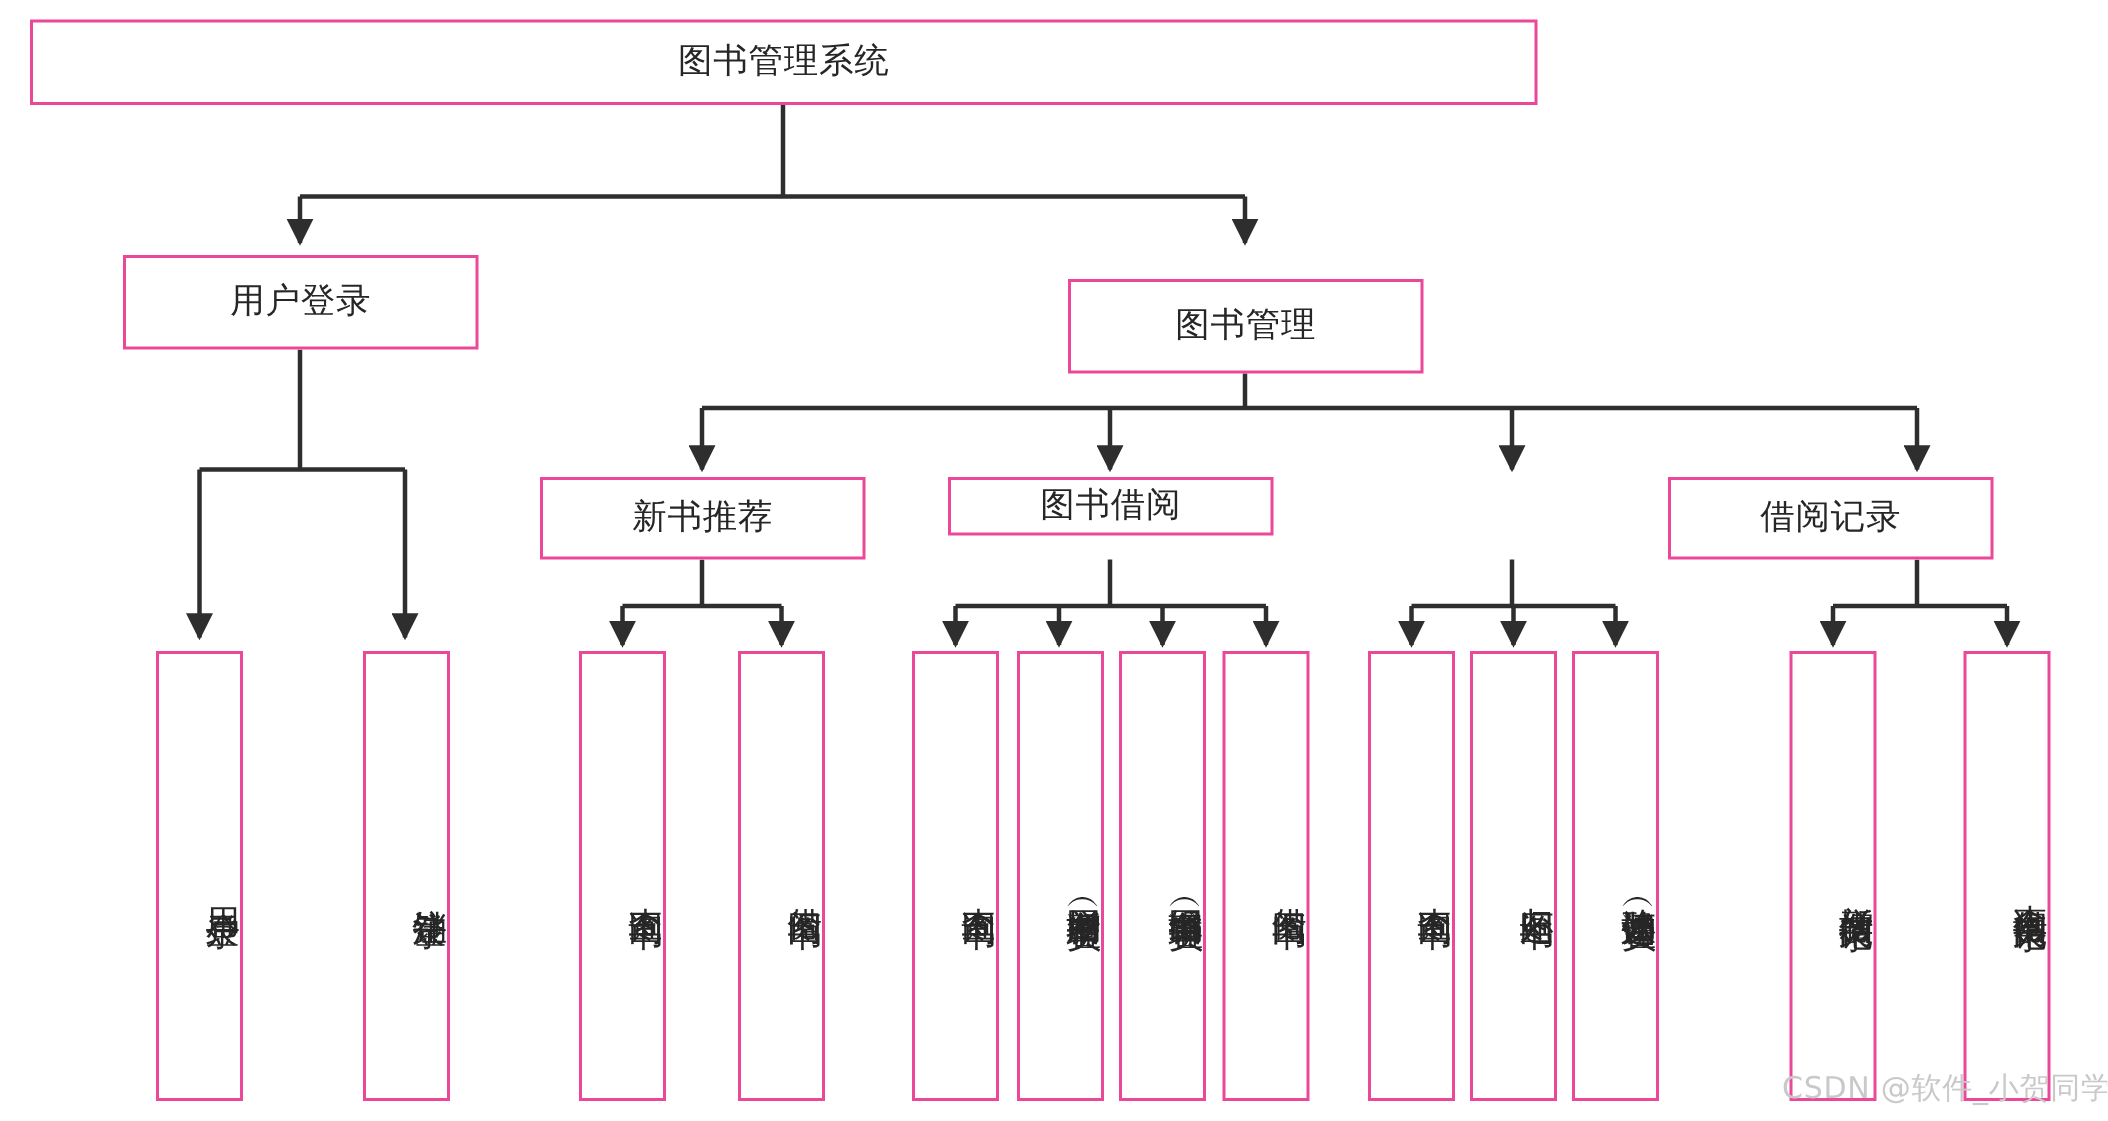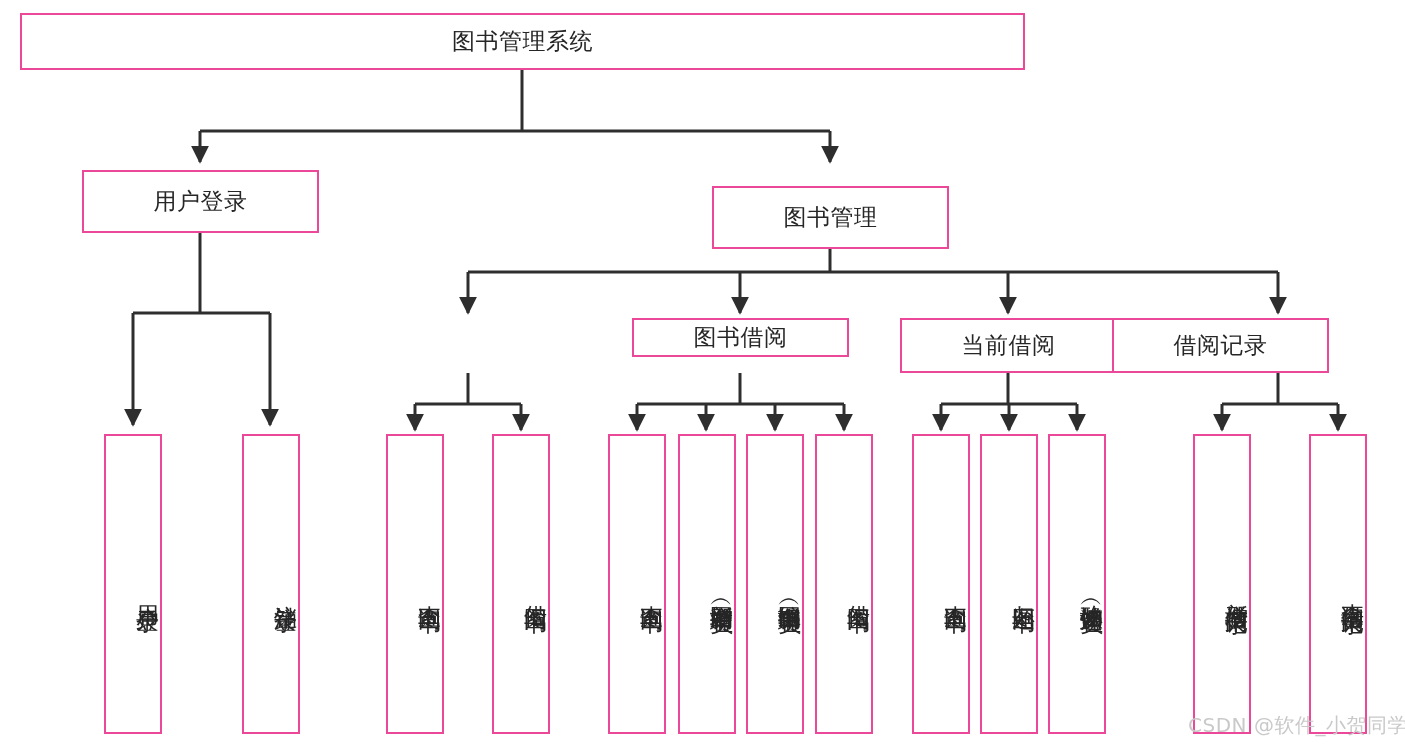--- a/index.html
+++ b/index.html
@@ -117,22 +117,22 @@
       <path d="M 1222 404 L 1222 430" marker-end="url(#arrow)"></path>
       <path d="M 1338 404 L 1338 430" marker-end="url(#arrow)"></path>
     </g>
   </svg>
 
   <div class="node horiz" style="left:20px;top:13px;width:1005px;height:57px;">图书管理系统</div>
 
   <div class="node horiz" style="left:82px;top:170px;width:237px;height:63px;">用户登录</div>
   <div class="node horiz" style="left:712px;top:170px;width:237px;height:63px;margin-top:16px;">图书管理</div>
 
+  <div class="node horiz" style="left:360px;top:318px;width:217px;height:55px;">新书推荐</div>
   <div class="node horiz" style="left:632px;top:318px;width:217px;height:39px;">图书借阅</div>
-  <div class="node horiz" style="left:900px;top:318px;width:217px;height:55px;">当前借阅</div>
   <div class="node horiz" style="left:1112px;top:318px;width:217px;height:55px;">借阅记录</div>
 
   <div class="node vert" style="left:104px;top:434px;width:58px;height:300px;">用户登录</div>
   <div class="node vert" style="left:242px;top:434px;width:58px;height:300px;">注销登录</div>
 
   <div class="node vert" style="left:386px;top:434px;width:58px;height:300px;">查询图书</div>
   <div class="node vert" style="left:492px;top:434px;width:58px;height:300px;">借阅图书</div>
 
   <div class="node vert" style="left:608px;top:434px;width:58px;height:300px;">查询图书</div>
   <div class="node vert tall-text" style="left:678px;top:434px;width:58px;height:300px;">新增图书（管理员）</div>

